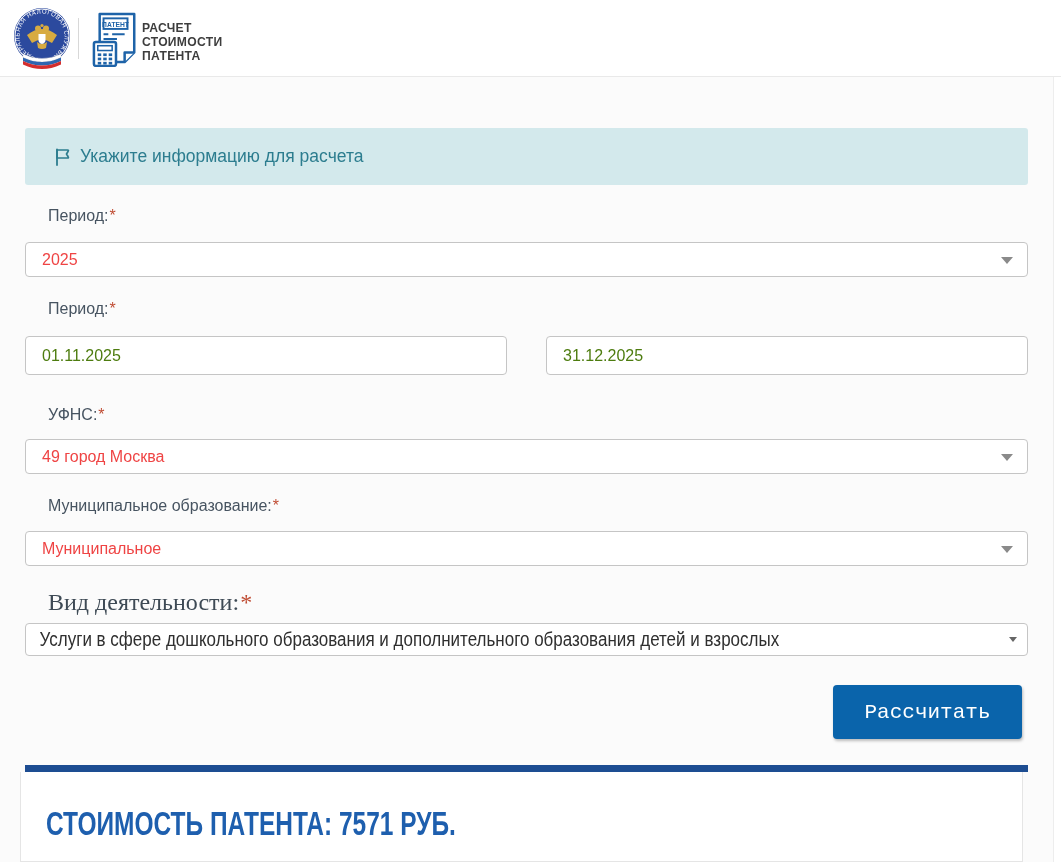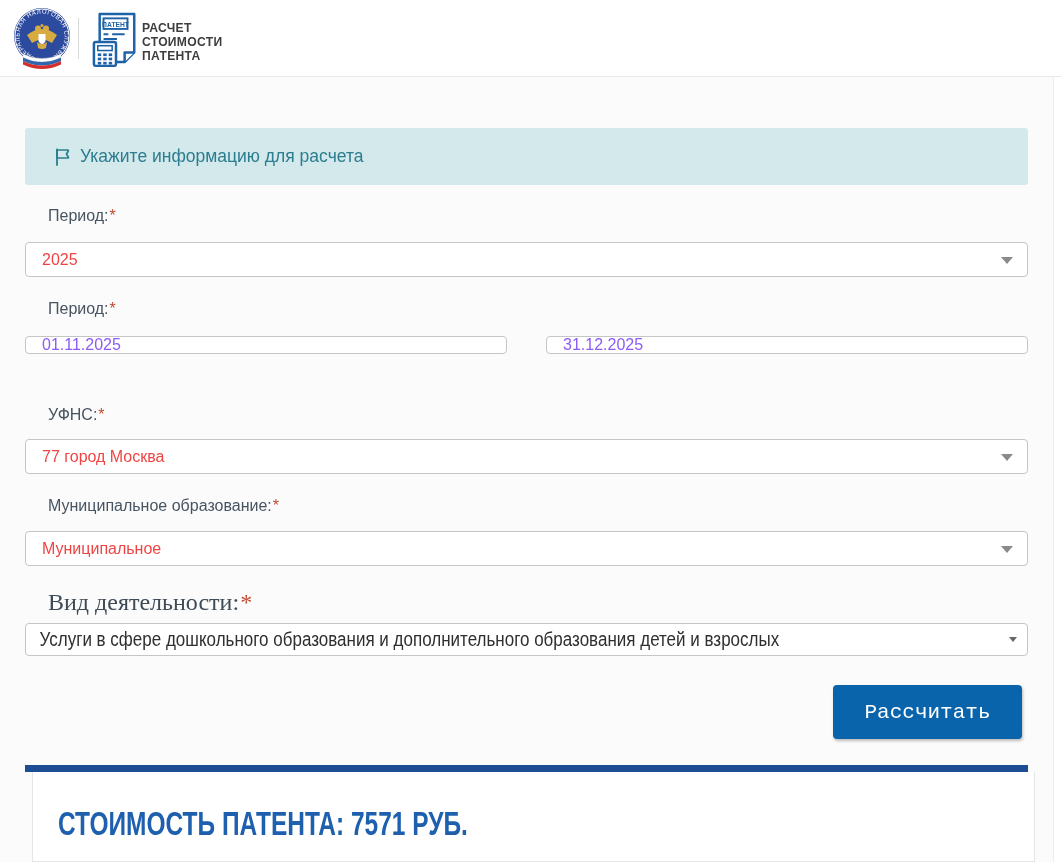--- a/index.html
+++ b/index.html
@@ -34,33 +34,33 @@
        display:flex;align-items:center;z-index:1;cursor:pointer;}
   .selv{font-size:16px;color:#ef4444;padding-left:16px;white-space:nowrap;}
   .selv-narrow{font-size:20px;color:#2f2f2f;transform:scaleX(.85);transform-origin:left center;}
   .caret{position:absolute;right:14px;top:50%;margin-top:-3px;width:0;height:0;
          border-left:6px solid transparent;border-right:6px solid transparent;
          border-top:7px solid #8a8a8a;}
   .caret-sm{position:absolute;right:10px;top:50%;margin-top:-3px;width:0;height:0;
          border-left:4px solid transparent;border-right:4px solid transparent;
          border-top:5px solid #666;}
 
-  .dateinput{position:absolute;height:18px;background:#fff;border:1px solid #c5c5c5;
-             border-radius:4px;box-sizing:border-box;font-size:16px;color:#8b5cf6;
+  .dateinput{position:absolute;height:39px;background:#fff;border:1px solid #c5c5c5;
+             border-radius:4px;box-sizing:border-box;font-size:16px;color:#4d7c0f;
              padding:0 0 0 16px;z-index:1;font-family:"Liberation Sans","DejaVu Sans",sans-serif;outline:none;}
 
   .calc-btn{position:absolute;left:833px;top:685px;width:189px;height:54px;
             background:var(--accent,#0a64ab);color:#fff;font-size:21px;border:none;
             border-radius:4px;cursor:pointer;z-index:1;
             font-family:Liberation Mono, monospace;
             box-shadow:1px 2px 3px rgba(0,0,0,.25);}
 
   .result-bar{position:absolute;left:25px;top:765px;width:1003px;height:7px;
               background:var(--result_bar,#1d4d92);z-index:2;}
-  .result-panel{position:absolute;left:32px;top:772px;width:1003px;height:90px;
+  .result-panel{position:absolute;left:20px;top:772px;width:1003px;height:90px;
                 background:#fff;border:1px solid #e5e5e5;border-top:none;
                 box-sizing:border-box;z-index:1;}
   .result-title{margin:0;position:absolute;left:25px;top:32px;font-size:34px;
                 font-weight:bold;color:var(--result_text,#1e5fae);white-space:nowrap;
                 transform:scaleX(.72);transform-origin:left top;letter-spacing:0;}
 </style>
 </head>
 <body>
 
 <div class="page">
@@ -143,21 +143,21 @@
   <div class="lbl" style="top:300px">
     <span>Период:</span><span class="req">*</span>
   </div>
   <input class="dateinput" style="left: 25px; top: 336px; width: 482px;" value="01.11.2025">
   <input class="dateinput" style="left: 546px; top: 336px; width: 482px;" value="31.12.2025">
 
   <div class="lbl" style="top:406px">
     <span>УФНС:</span><span class="req">*</span>
   </div>
   <div class="sel" style="top:439px">
-    <span class="selv">77 город Москва</span>
+    <span class="selv">49 город Москва</span>
     <span class="caret"></span>
   </div>
 
   <div class="lbl" style="top:497px">
     <span>Муниципальное образование:</span><span class="req">*</span>
   </div>
   <div class="sel" style="top:531px">
     <span class="selv">Муниципальное</span>
     <span class="caret"></span>
   </div>

